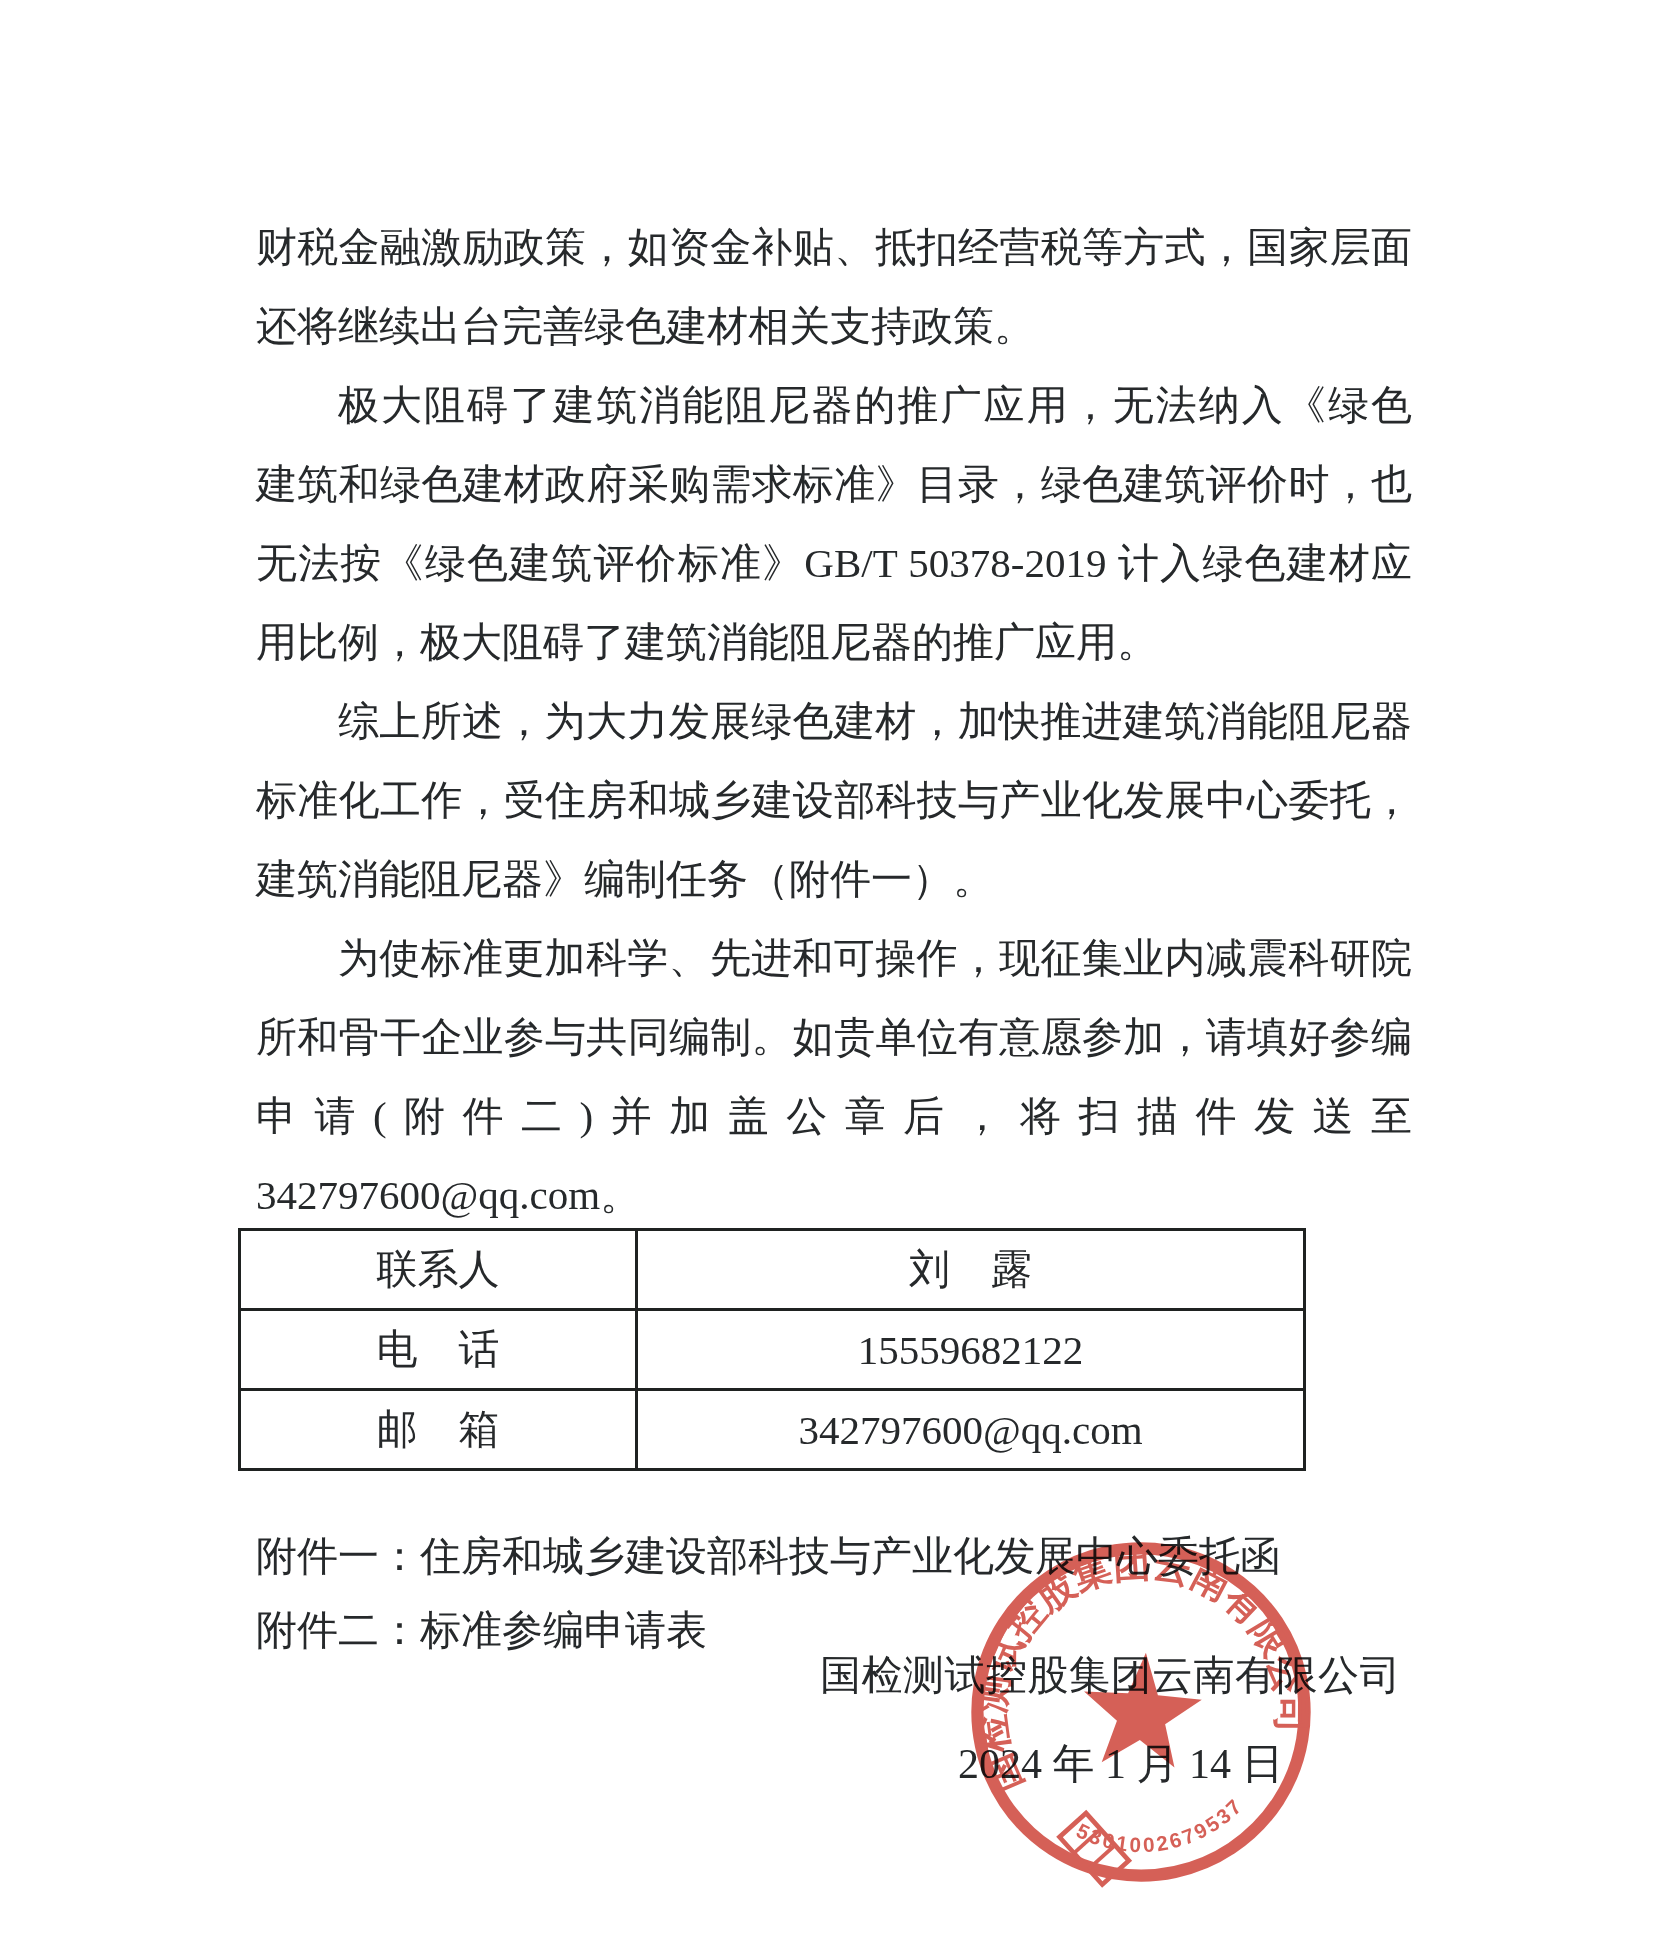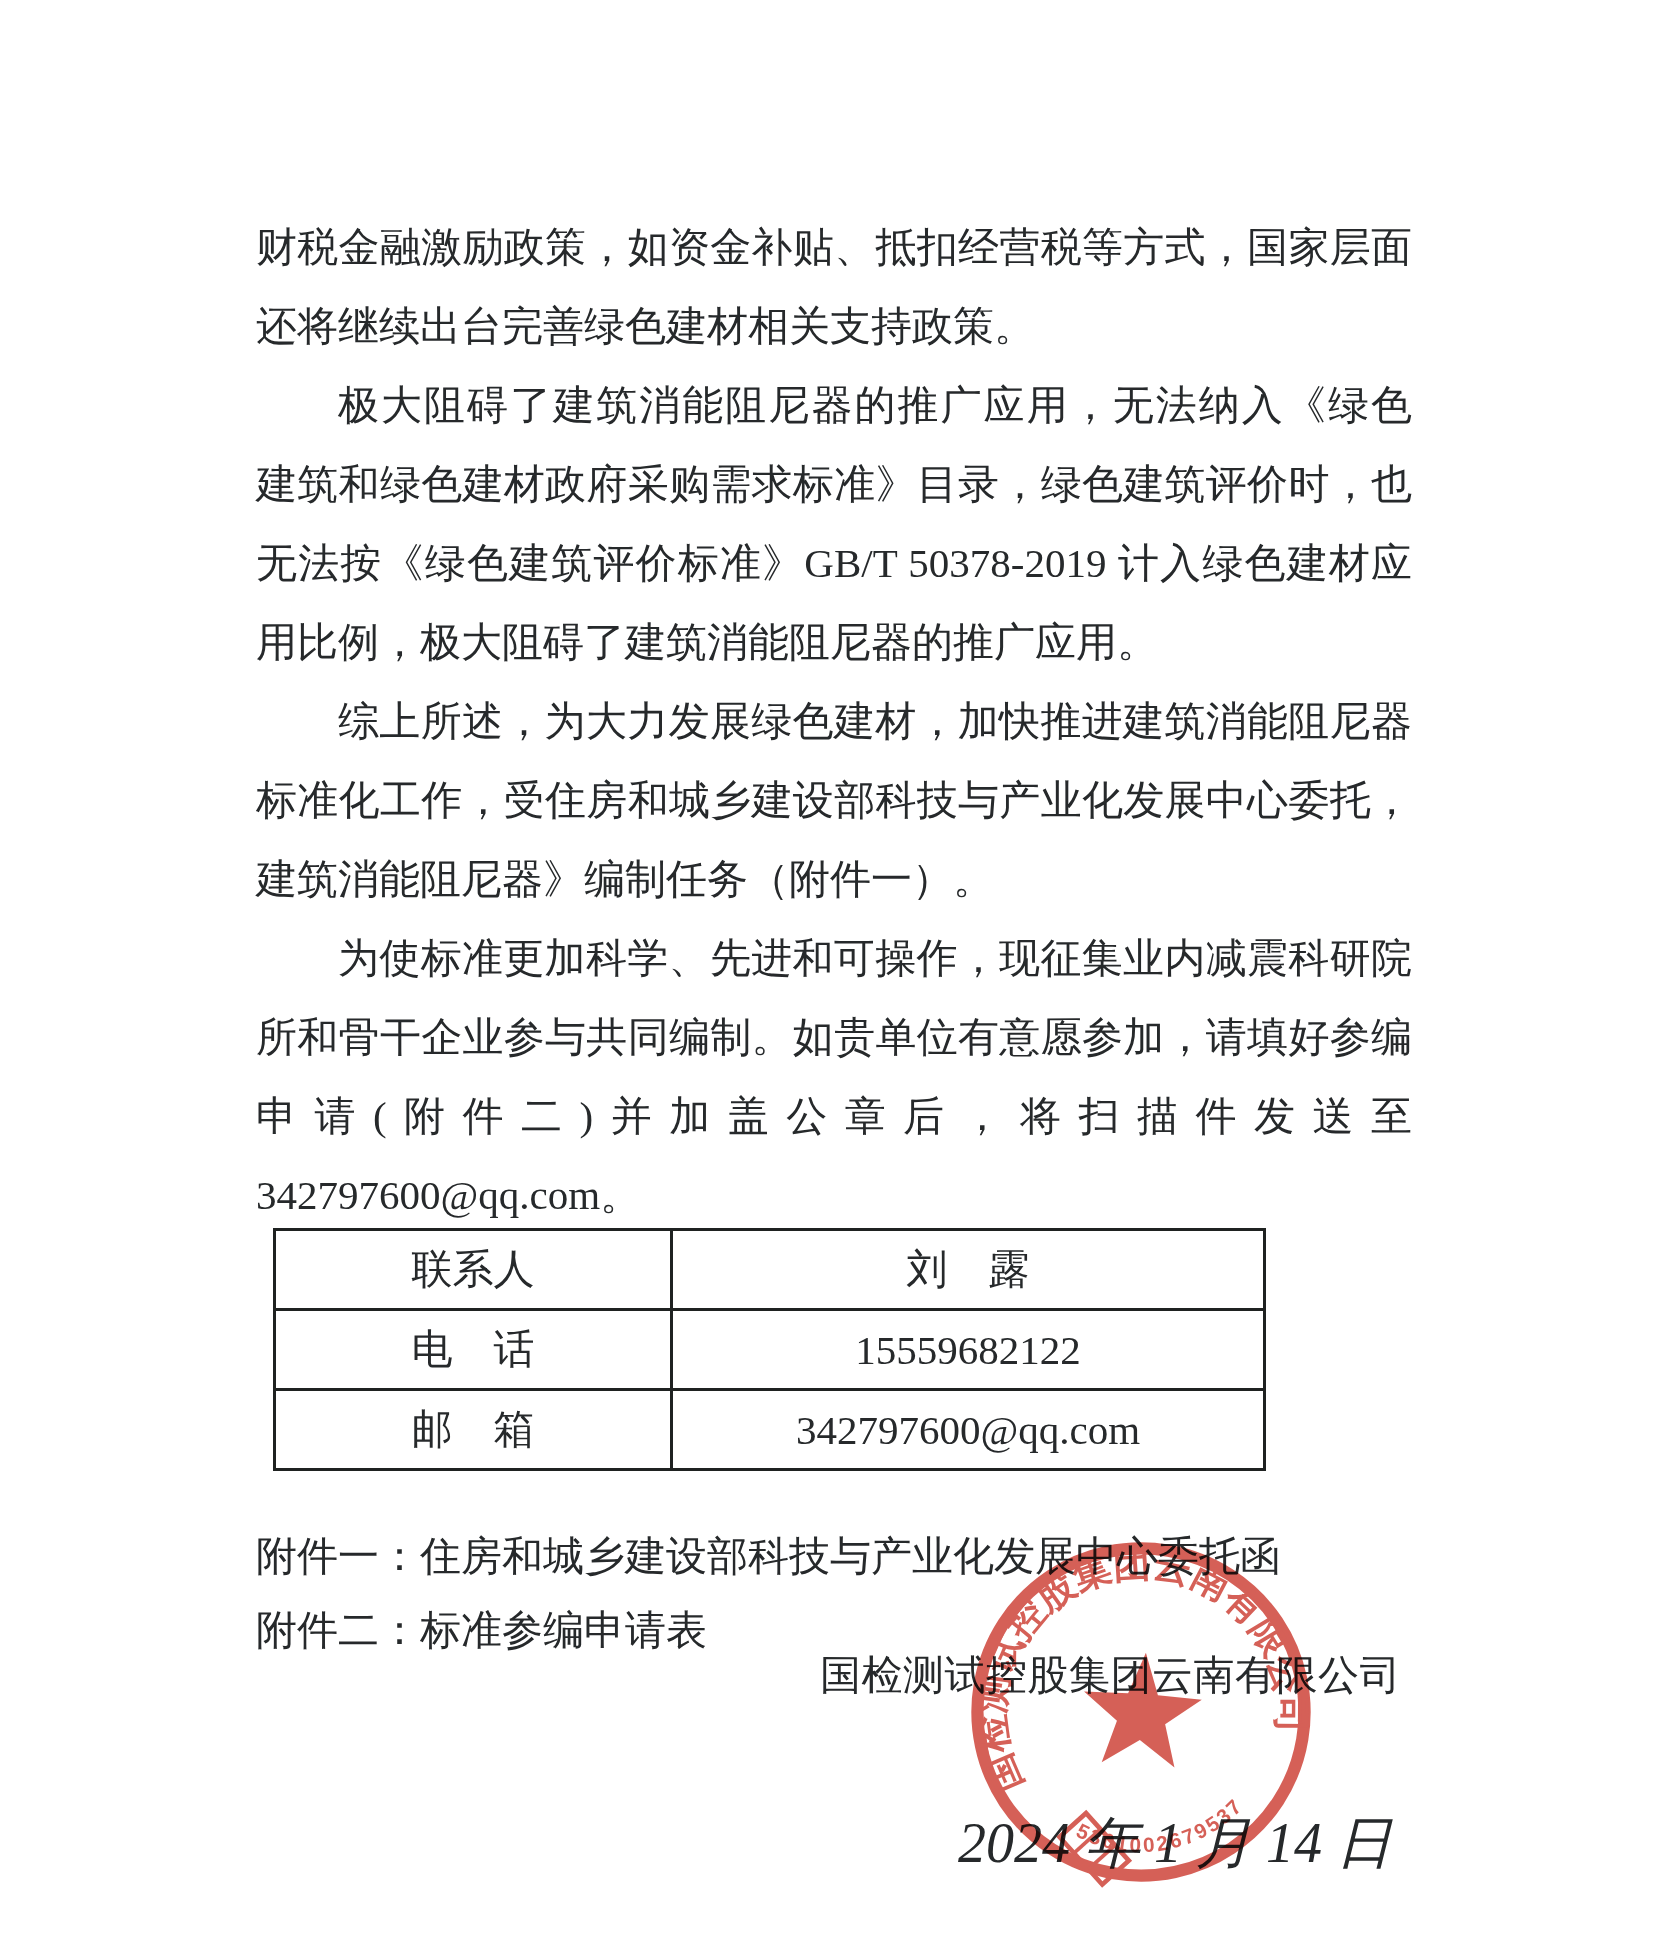--- a/index.html
+++ b/index.html
@@ -20,44 +20,44 @@
   .line{
     height:79px;line-height:79px;white-space:nowrap;
     text-align:justify;text-align-last:justify;
     -webkit-text-justify:inter-character;text-justify:inter-character;
     white-space:normal;
   }
   .line.end{text-align-last:left;}
   .line.indent{text-indent:2em;}
   
   .contact-table{
-    position:absolute;left:238px;top:1228px;width:993px;
+    position:absolute;left:238px;top:1228px;width:1068px;
     border-collapse:collapse;table-layout:fixed;
-    font-size:41px;color:#26292b;margin-left:35px;
+    font-size:41px;color:#26292b;
   }
   .contact-table td{
     border:3px solid #1f2221;
     height:77px;text-align:center;vertical-align:middle;
     padding:0;
   }
   .contact-table td.label{width:394px;}
   
   .attach{
     position:absolute;left:256px;font-size:41px;line-height:52px;white-space:nowrap;margin-top:36px;
   }
   .attach.one{top:1494px;}
   .attach.two{top:1568px;}
   
   .company{
     position:absolute;left:820px;top:1650px;
     font-size:41px;line-height:50px;white-space:nowrap;letter-spacing:0.5px;
   }
   .date{
-    position:absolute;left:958px;top:1817px;
-    font-size:56px;line-height:52px;white-space:nowrap;font-style:italic;
+    position:absolute;left:958px;top:1738px;
+    font-size:42px;line-height:52px;white-space:nowrap;
   }
   
   .seal{
     position:absolute;left:953px;top:1524px;
     width:376px;height:376px;
     mix-blend-mode:multiply;
     opacity:0.88;
   }
   .seal .ink{stroke:#d04a40;}
   .seal text{fill:#d04a40;stroke:none;}

